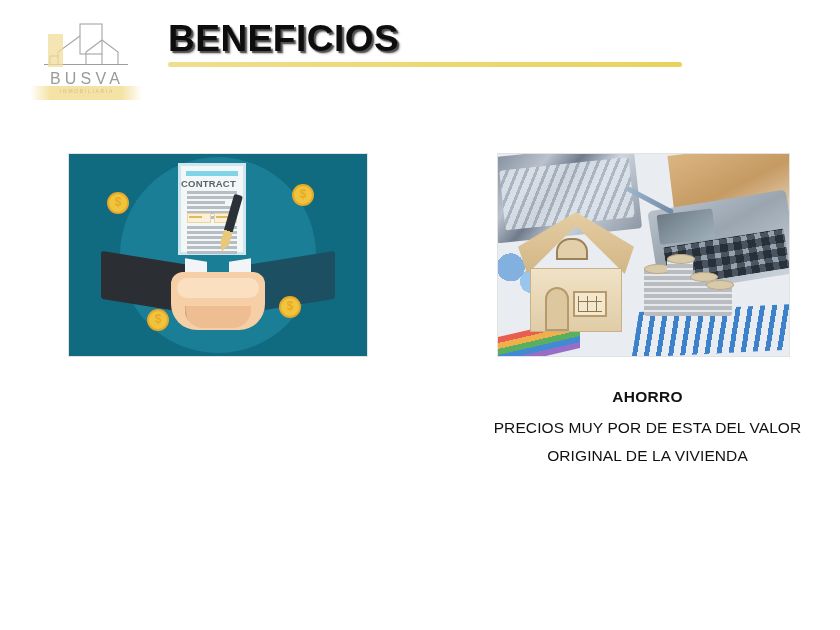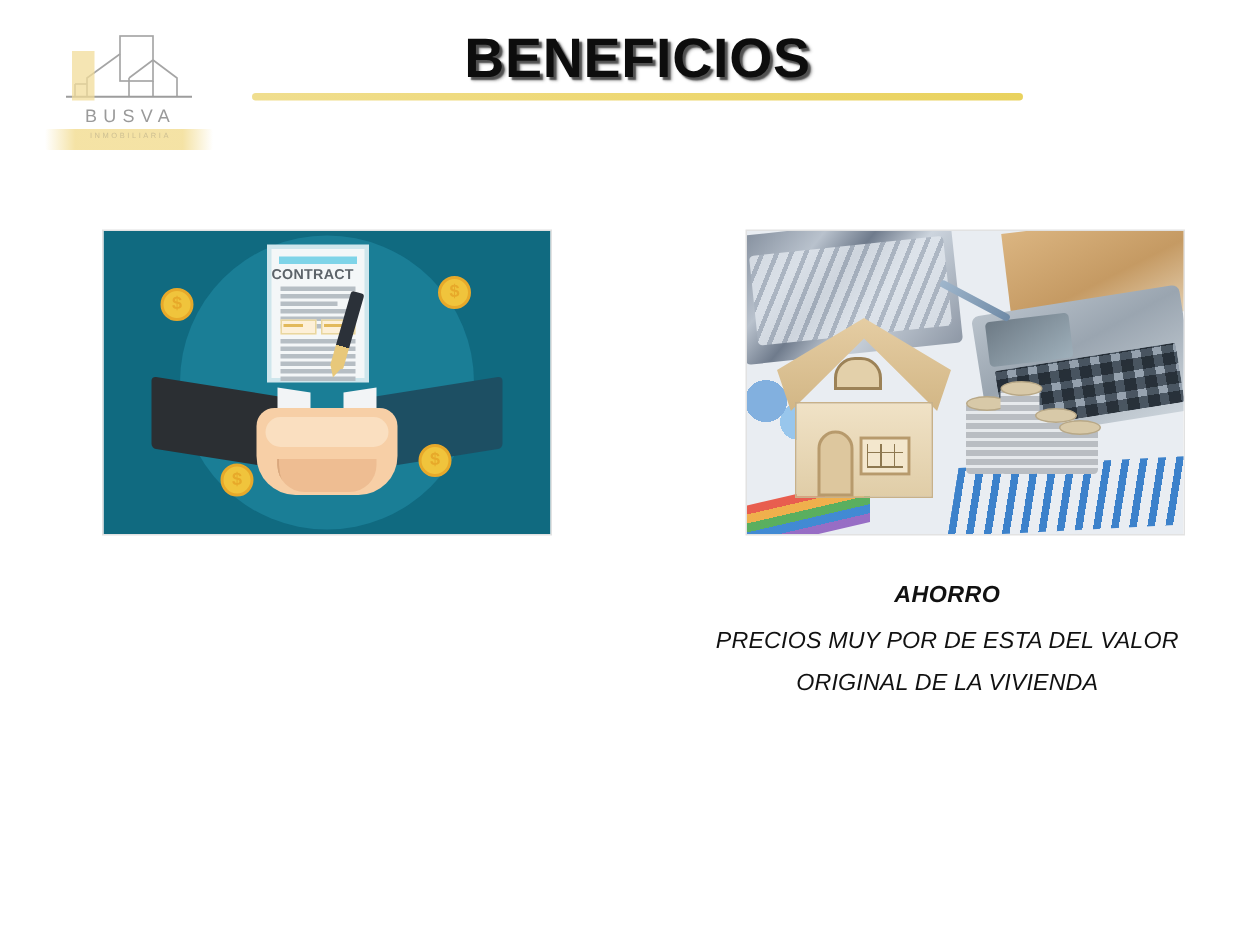--- a/index.html
+++ b/index.html
@@ -49,21 +49,21 @@
     background: #f2dc9a;
     opacity: .75;
   }
 
   .logo-wordmark {
     position: absolute;
     left: 0;
     top: 48px;
     width: 118px;
     text-align: center;
-    font-size: 12px;
+    font-size: 16px;
     letter-spacing: 4.2px;
     color: #9a9a9a;
     font-weight: 400;
     text-indent: 4px;
   }
 
   .logo-sub-wrap {
     position: absolute;
     left: 4px;
     top: 64px;
@@ -82,21 +82,20 @@
     letter-spacing: 1.7px;
     color: #cdbf92;
     text-indent: 2px;
   }
 
   .title {
     position: absolute;
     left: 168px;
     top: 18px;
     width: 514px;
-    text-align: center;
     font-size: 37px;
     font-weight: bold;
     letter-spacing: 0.5px;
     color: #0d0d0d;
     text-shadow: 2px 2px 1px rgba(60,60,60,.85), 3px 3px 2px rgba(120,120,120,.45);
   }
 
   .title-rule {
     position: absolute;
     left: 168px;
@@ -293,21 +292,21 @@
     transform: skewY(-13deg); opacity:.9;
   }
   .ph-pen-blue {
     position:absolute; left:126px; top:44px; width:52px; height:5px;
     background: linear-gradient(90deg,#9fb6cc,#6f8aa6); transform: rotate(28deg); border-radius:3px;
   }
 
   
   .caption { position: absolute; top: 388px; text-align: center; color: #111; }
   .cap-left  { left: 30px;  width: 390px; }
-  .cap-right { left: 444px; width: 375px; font-style: italic; }
+  .cap-right { left: 460px; width: 375px; }
 
   .cap-title {
     font-size: 15.5px;
     font-weight: bold;
     letter-spacing: .3px;
     margin-bottom: 8px;
   }
   .cap-body {
     font-size: 15.5px;
     line-height: 28px;

